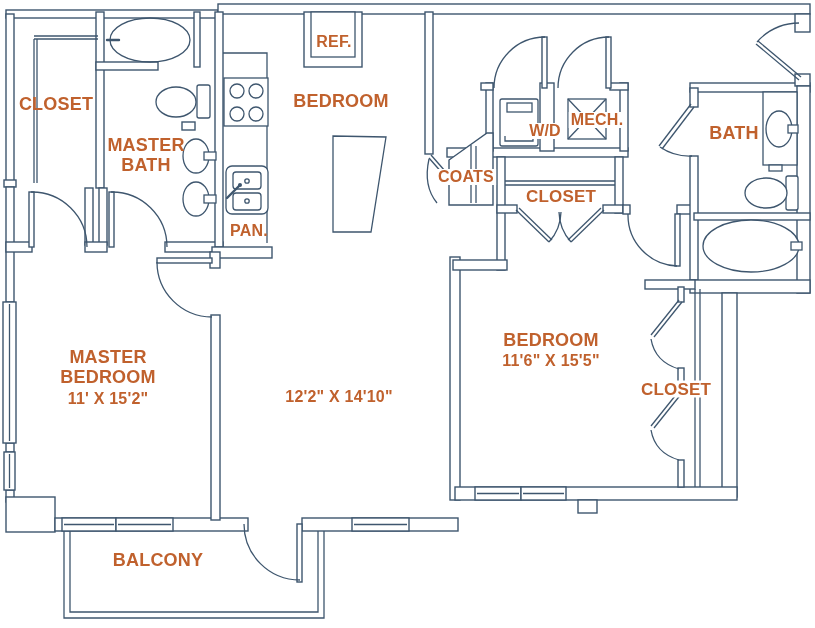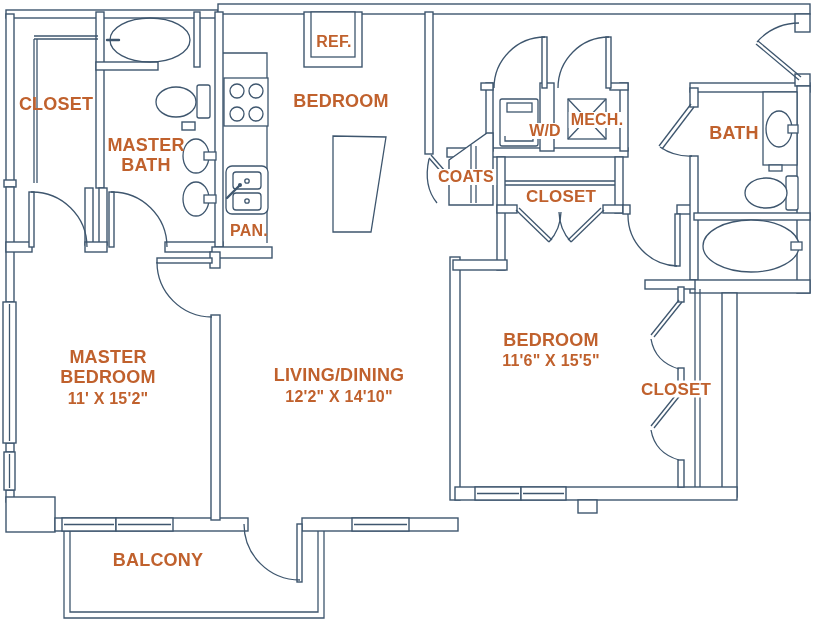--- a/index.html
+++ b/index.html
@@ -242,19 +242,18 @@
   <div class="lbl s16" style="left:334px; top:42px;">REF.</div>
   <div class="lbl s16" style="left:249px; top:231px;">PAN.</div>
   <div class="lbl s16 halo" style="left:519px; top:131px;margin-left:26px;">W/D</div>
   <div class="lbl s16 halo" style="left:589px; top:120px;margin-left:8px;">MECH.</div>
   <div class="lbl s16 halo" style="left:466px; top:177px;">COATS</div>
   <div class="lbl s17" style="left:561px; top:196px;">CLOSET</div>
   <div class="lbl s18" style="left:734px; top:133px;">BATH</div>
   <div class="lbl s18" style="left:108px; top:357px;">MASTER</div>
   <div class="lbl s18" style="left:108px; top:377px;">BEDROOM</div>
   <div class="lbl s16" style="left:108px; top:399px;">11' X 15'2"</div>
-  <div class="lbl s18" style="left:339px; top:375px;">LIVING/DINING</div>
   <div class="lbl s16" style="left:339px; top:397px;">12'2" X 14'10"</div>
   <div class="lbl s18" style="left:551px; top:340px;">BEDROOM</div>
   <div class="lbl s16" style="left:551px; top:361px;">11'6" X 15'5"</div>
   <div class="lbl s17 halo" style="left:676px; top:389px;">CLOSET</div>
   <div class="lbl s18" style="left:158px; top:560px;">BALCONY</div>
 </div>
 
 </body></html>

